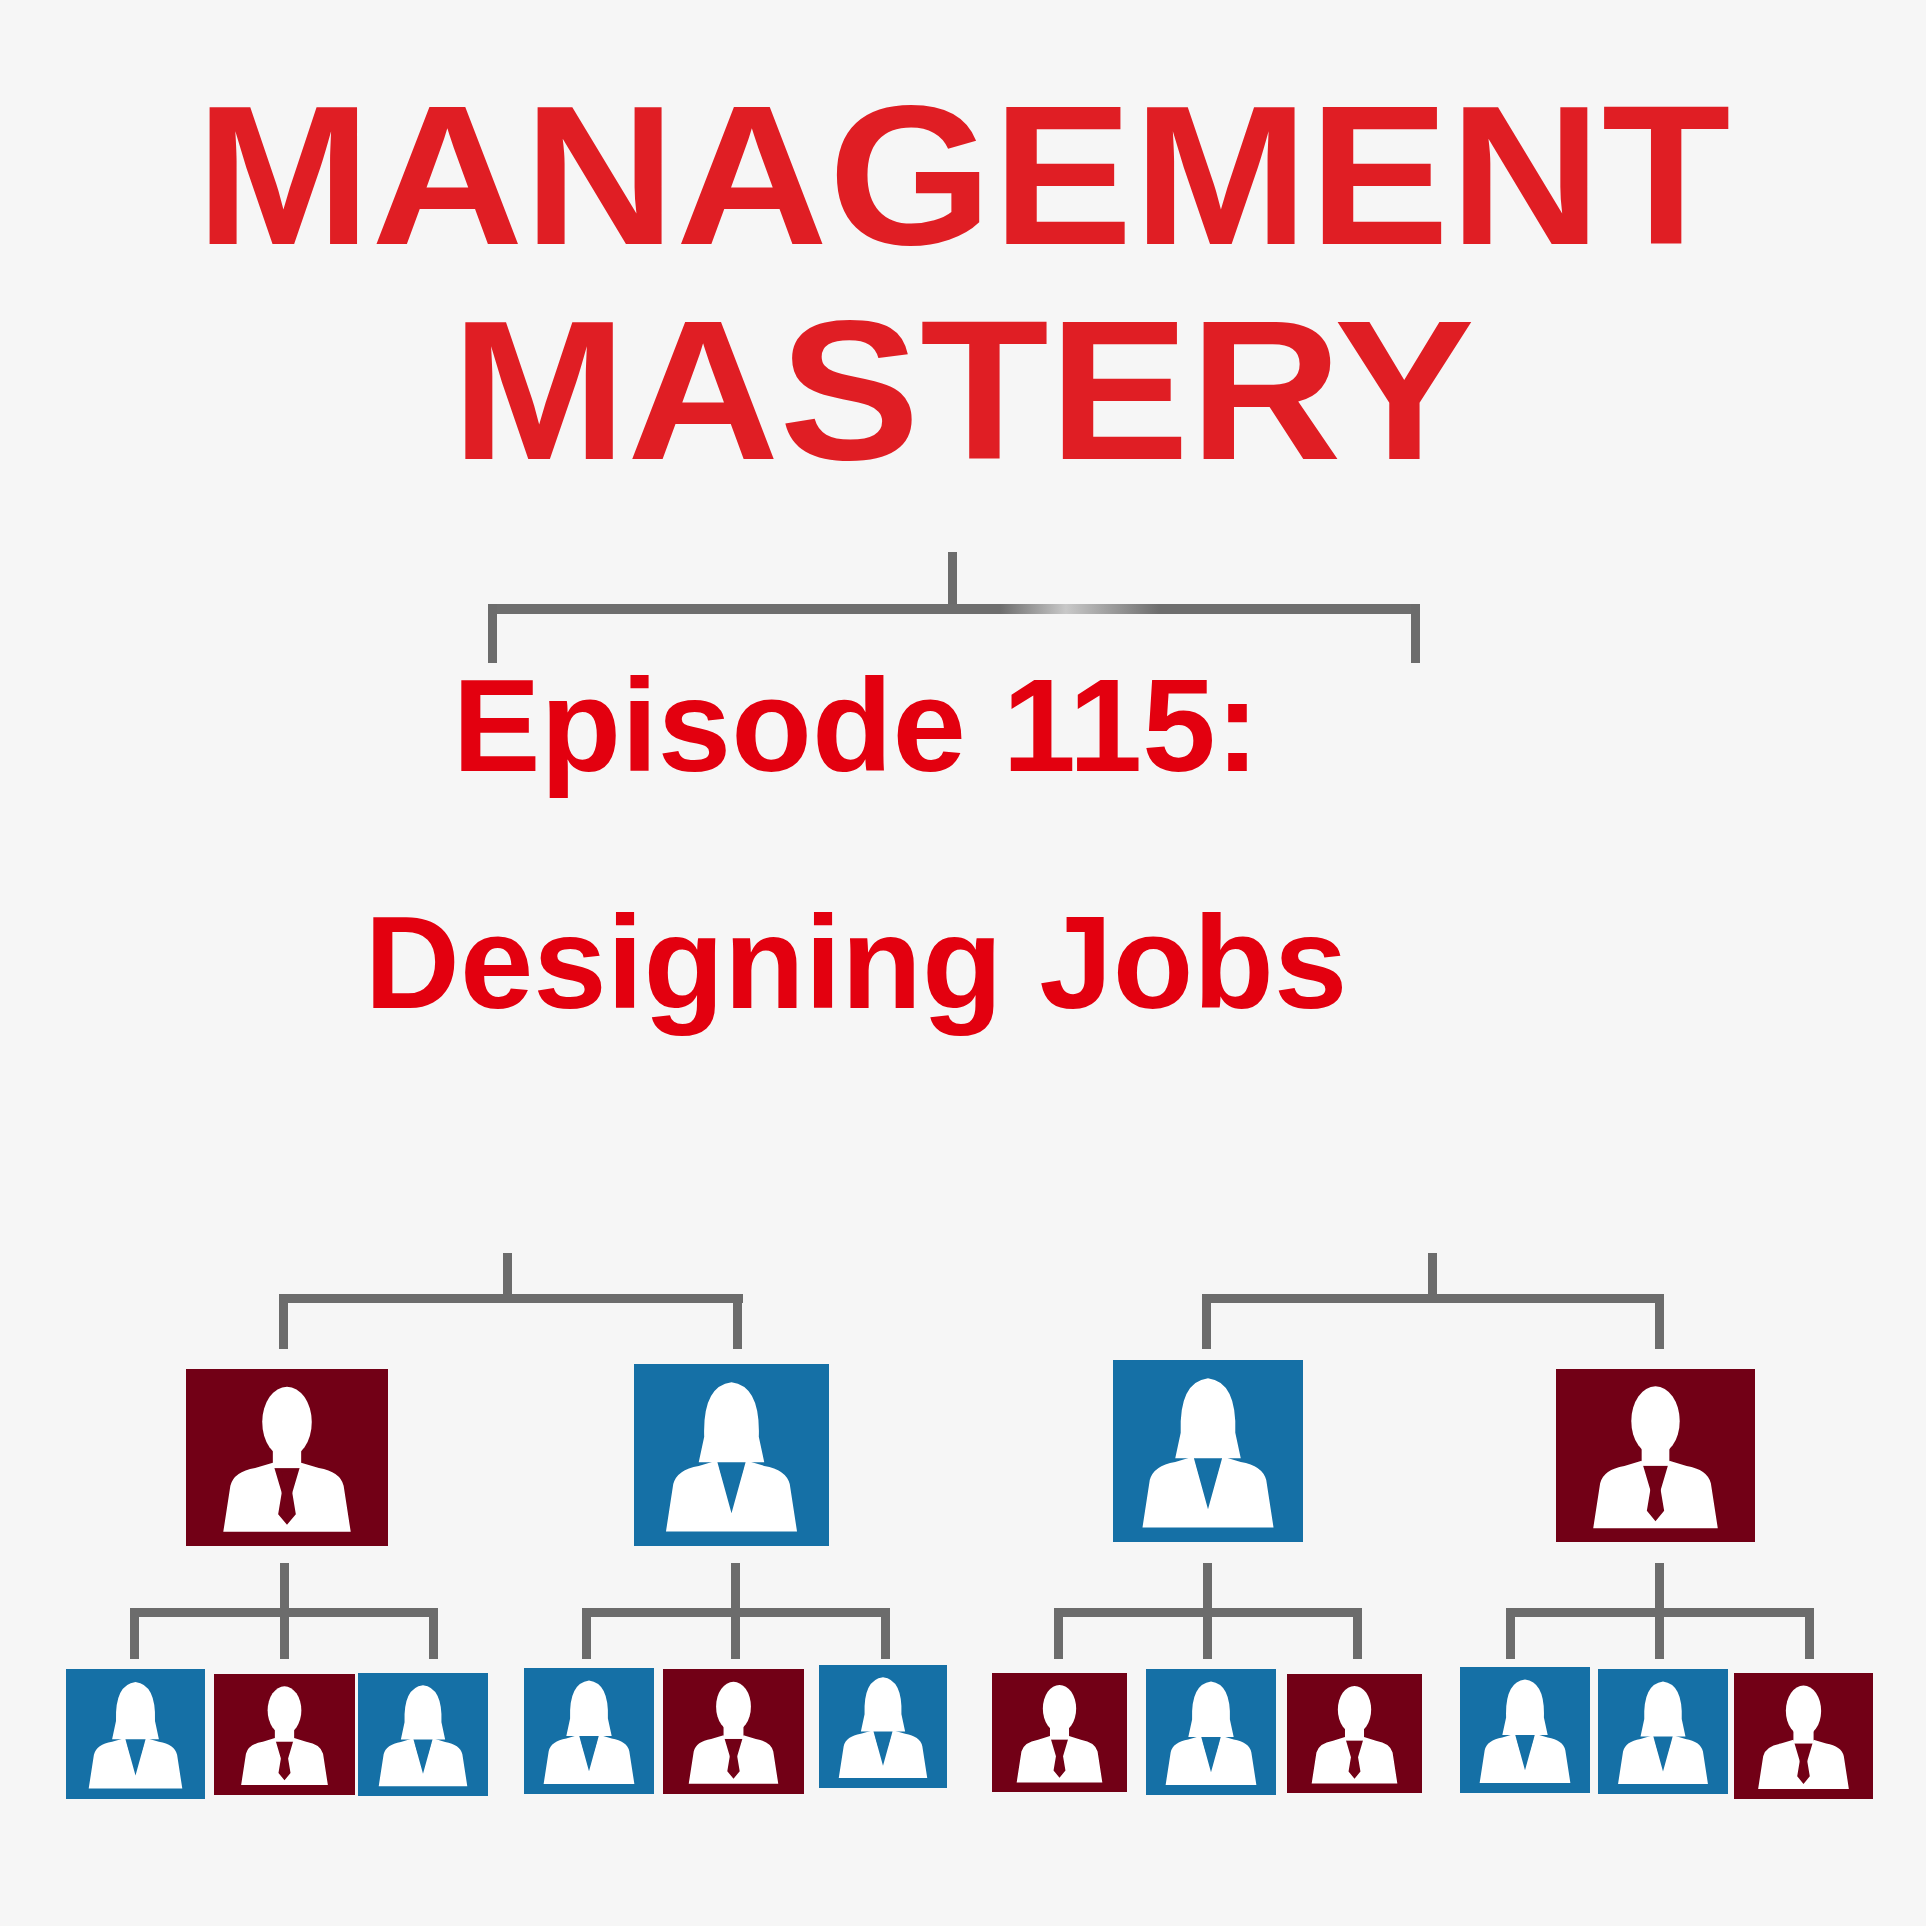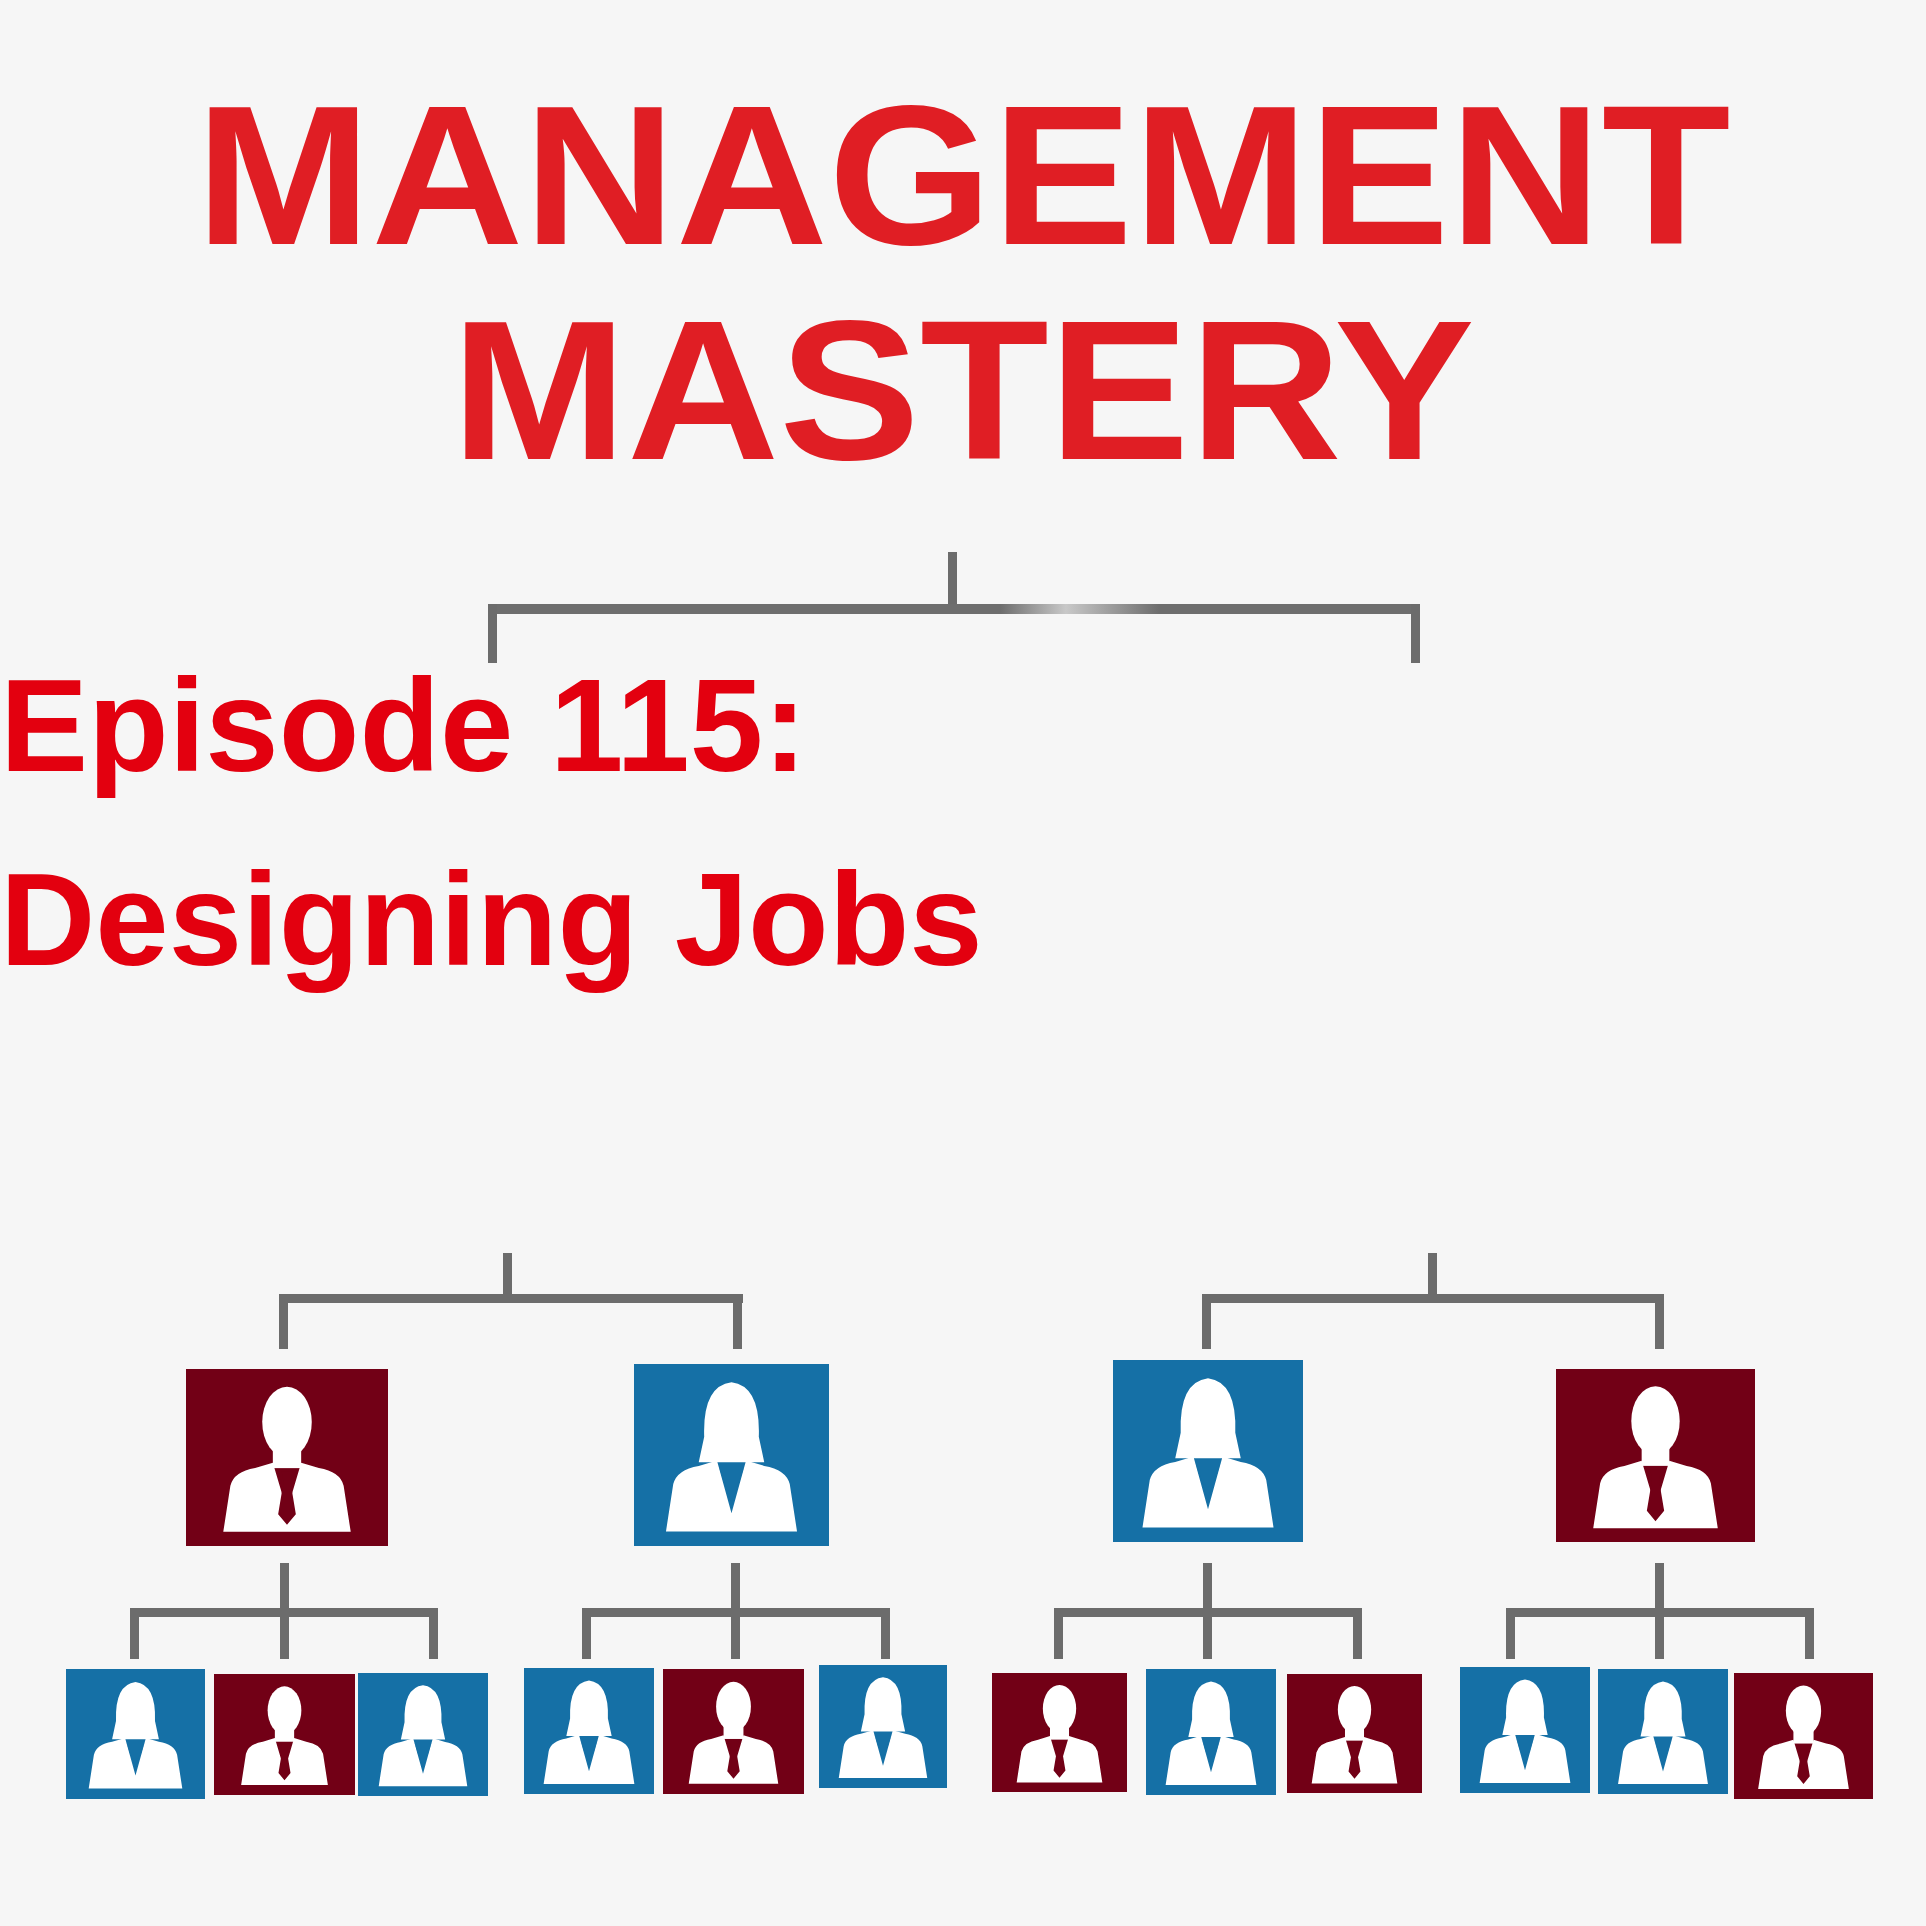--- a/index.html
+++ b/index.html
@@ -1,22 +1,22 @@
 <!DOCTYPE html>
 <html style="font-size:10.3px"><head>
 <meta charset="utf-8">
 <style>
   html, body { margin:0; padding:0; }
   body { width:1926px; height:1926px; background:#f6f6f6; position:relative; overflow:hidden; font-family:"Liberation Sans", sans-serif; }
   .title { position:absolute; left:0; width:1926px; text-align:center; color:#e01e24; font-weight:bold; line-height:1; letter-spacing:0; }
   .t1 { top:76px; font-size:199px; transform:scaleX(1.06); }
   .t2 { top:291px; font-size:199px; transform:scaleX(1.06); }
-  .sub { position:absolute; left:0; width:1712px; text-align:left; color:#e3000f; font-weight:bold; line-height:1; }
+  .sub { position:absolute; left:0; width:1712px; text-align:center; color:#e3000f; font-weight:bold; line-height:1; }
   .s1 { top:660px; font-size:132px; }
-  .s2 { top:854px; font-size:132px; }
+  .s2 { top:897px; font-size:132px; }
   .ln { position:absolute; background:#6c6c6c; }
   .box { position:absolute; }
   .maroon { background:#720016; }
   .blue { background:#1570a6; }
   .box svg { width:100%; height:100%; display:block; }
 </style>
 </head>
 <body>
 
 <div class="title t1">MANAGEMENT</div>

